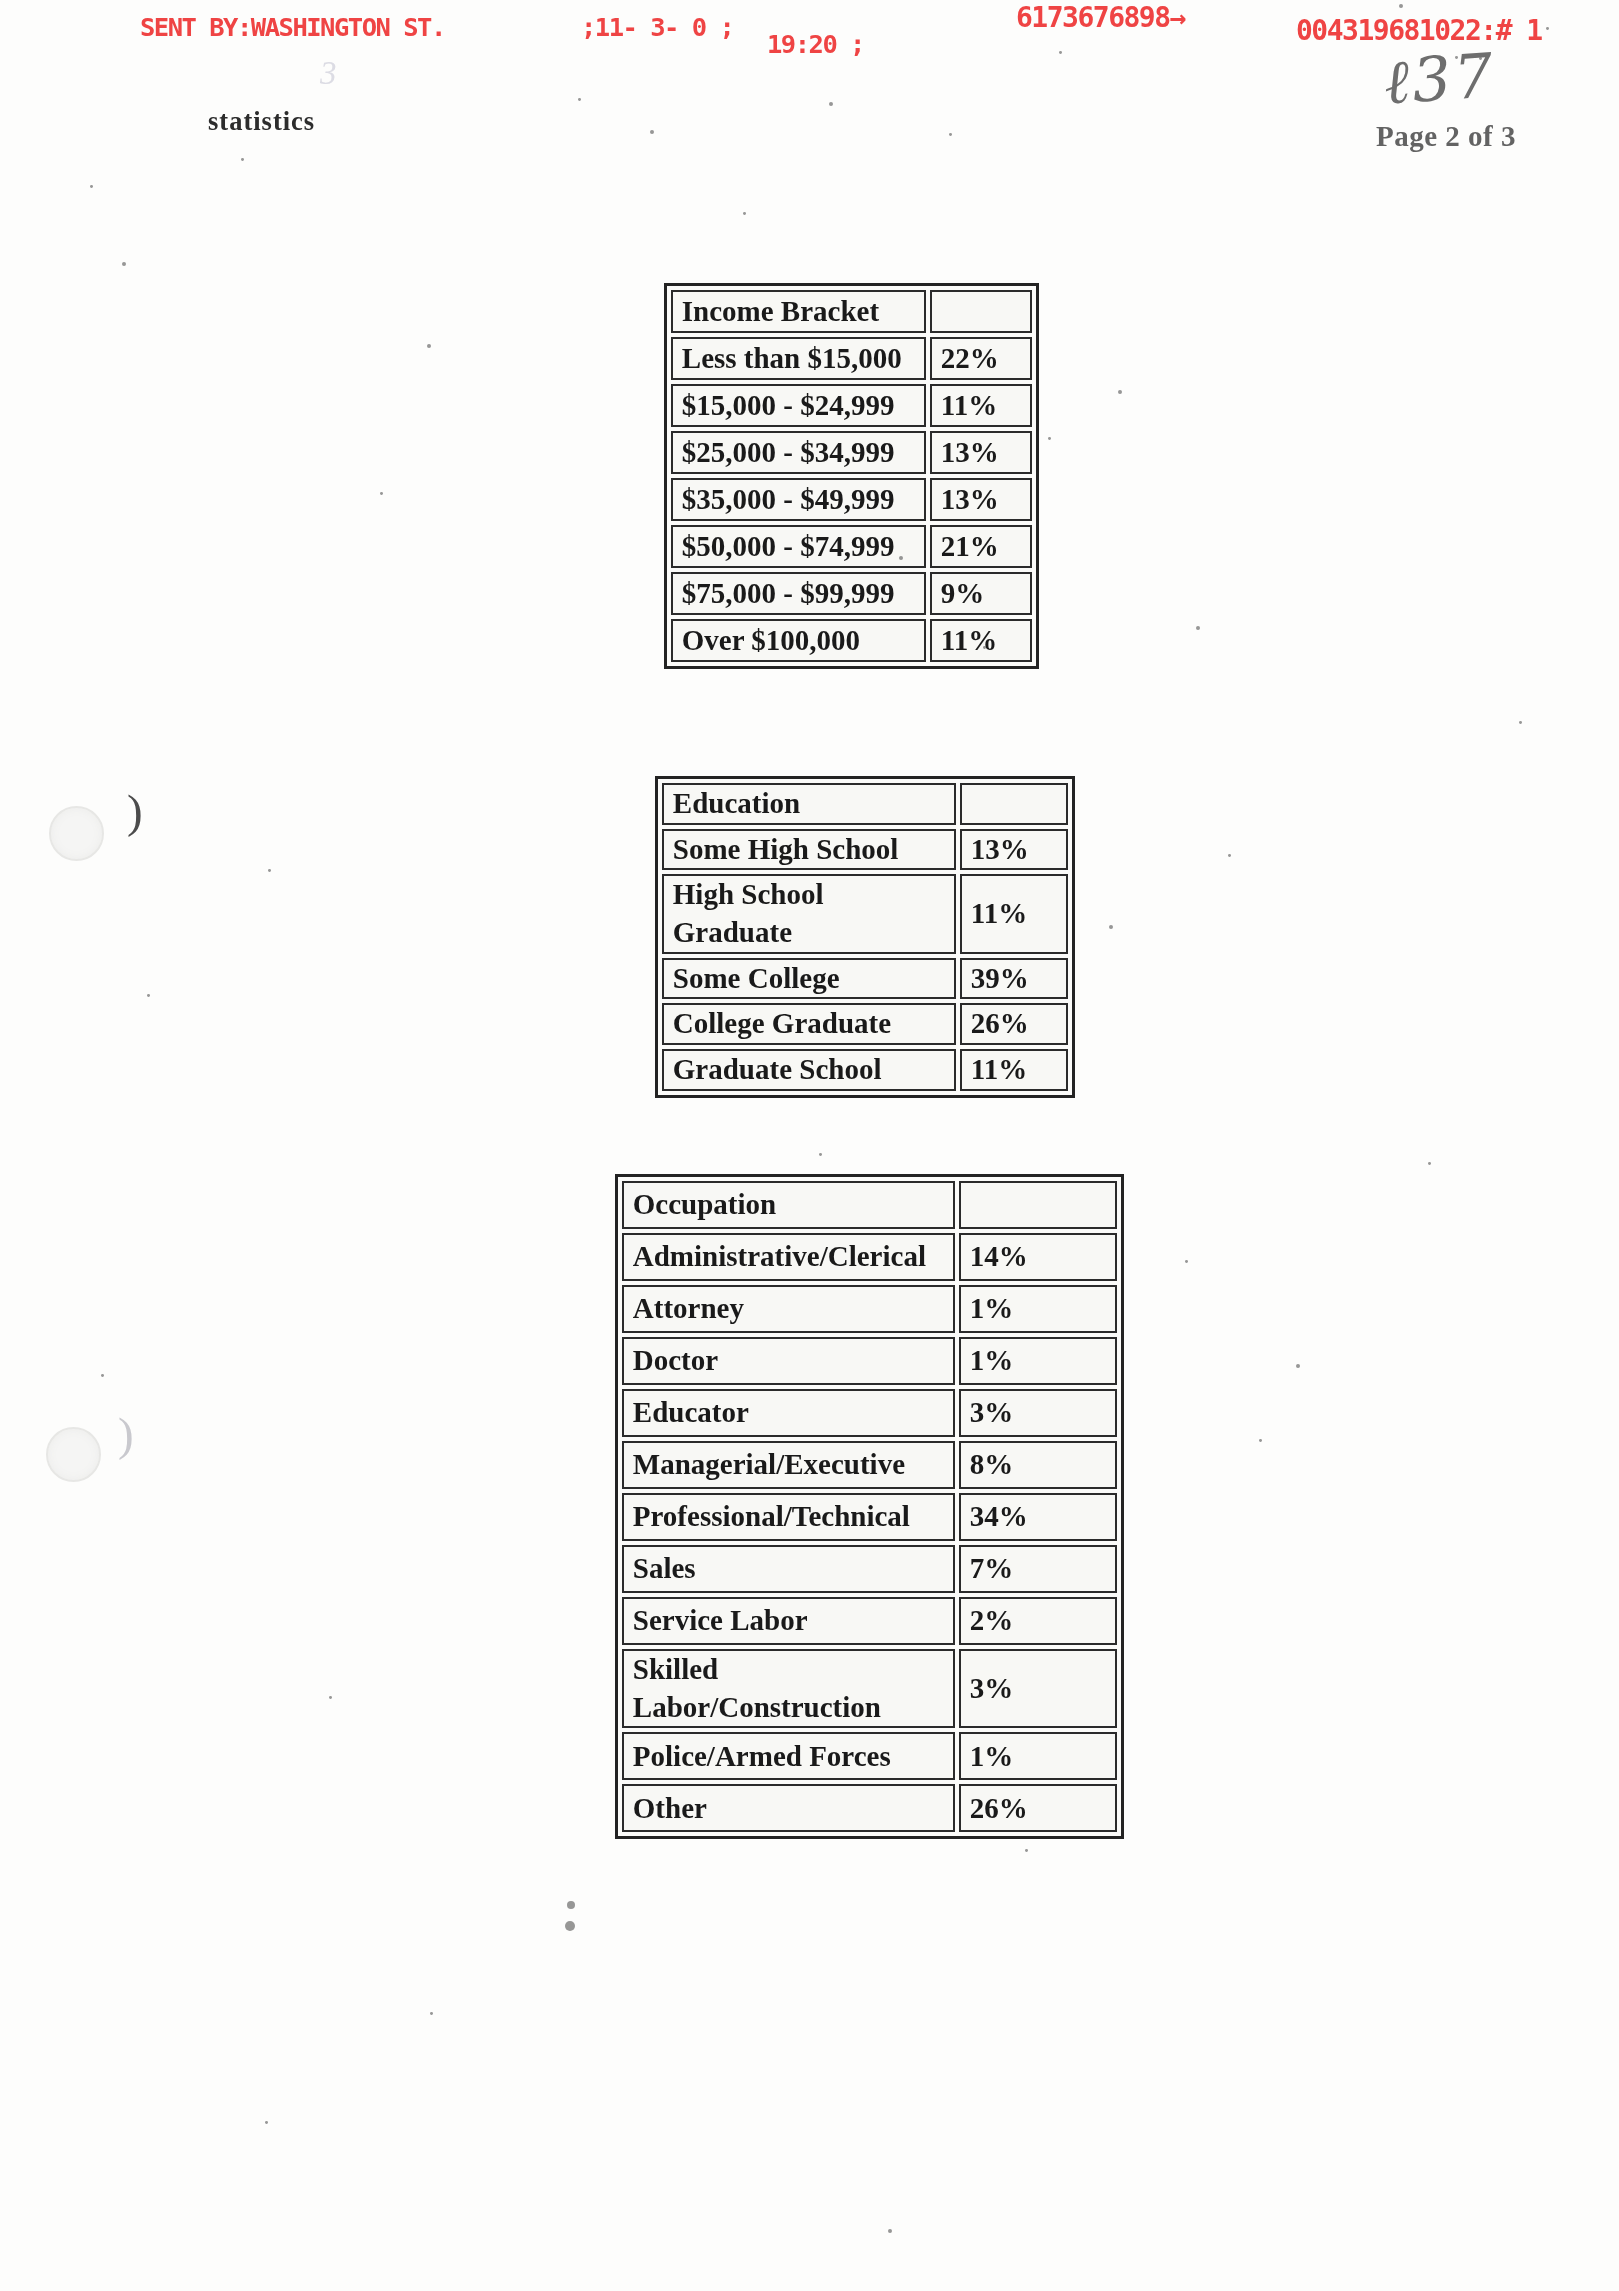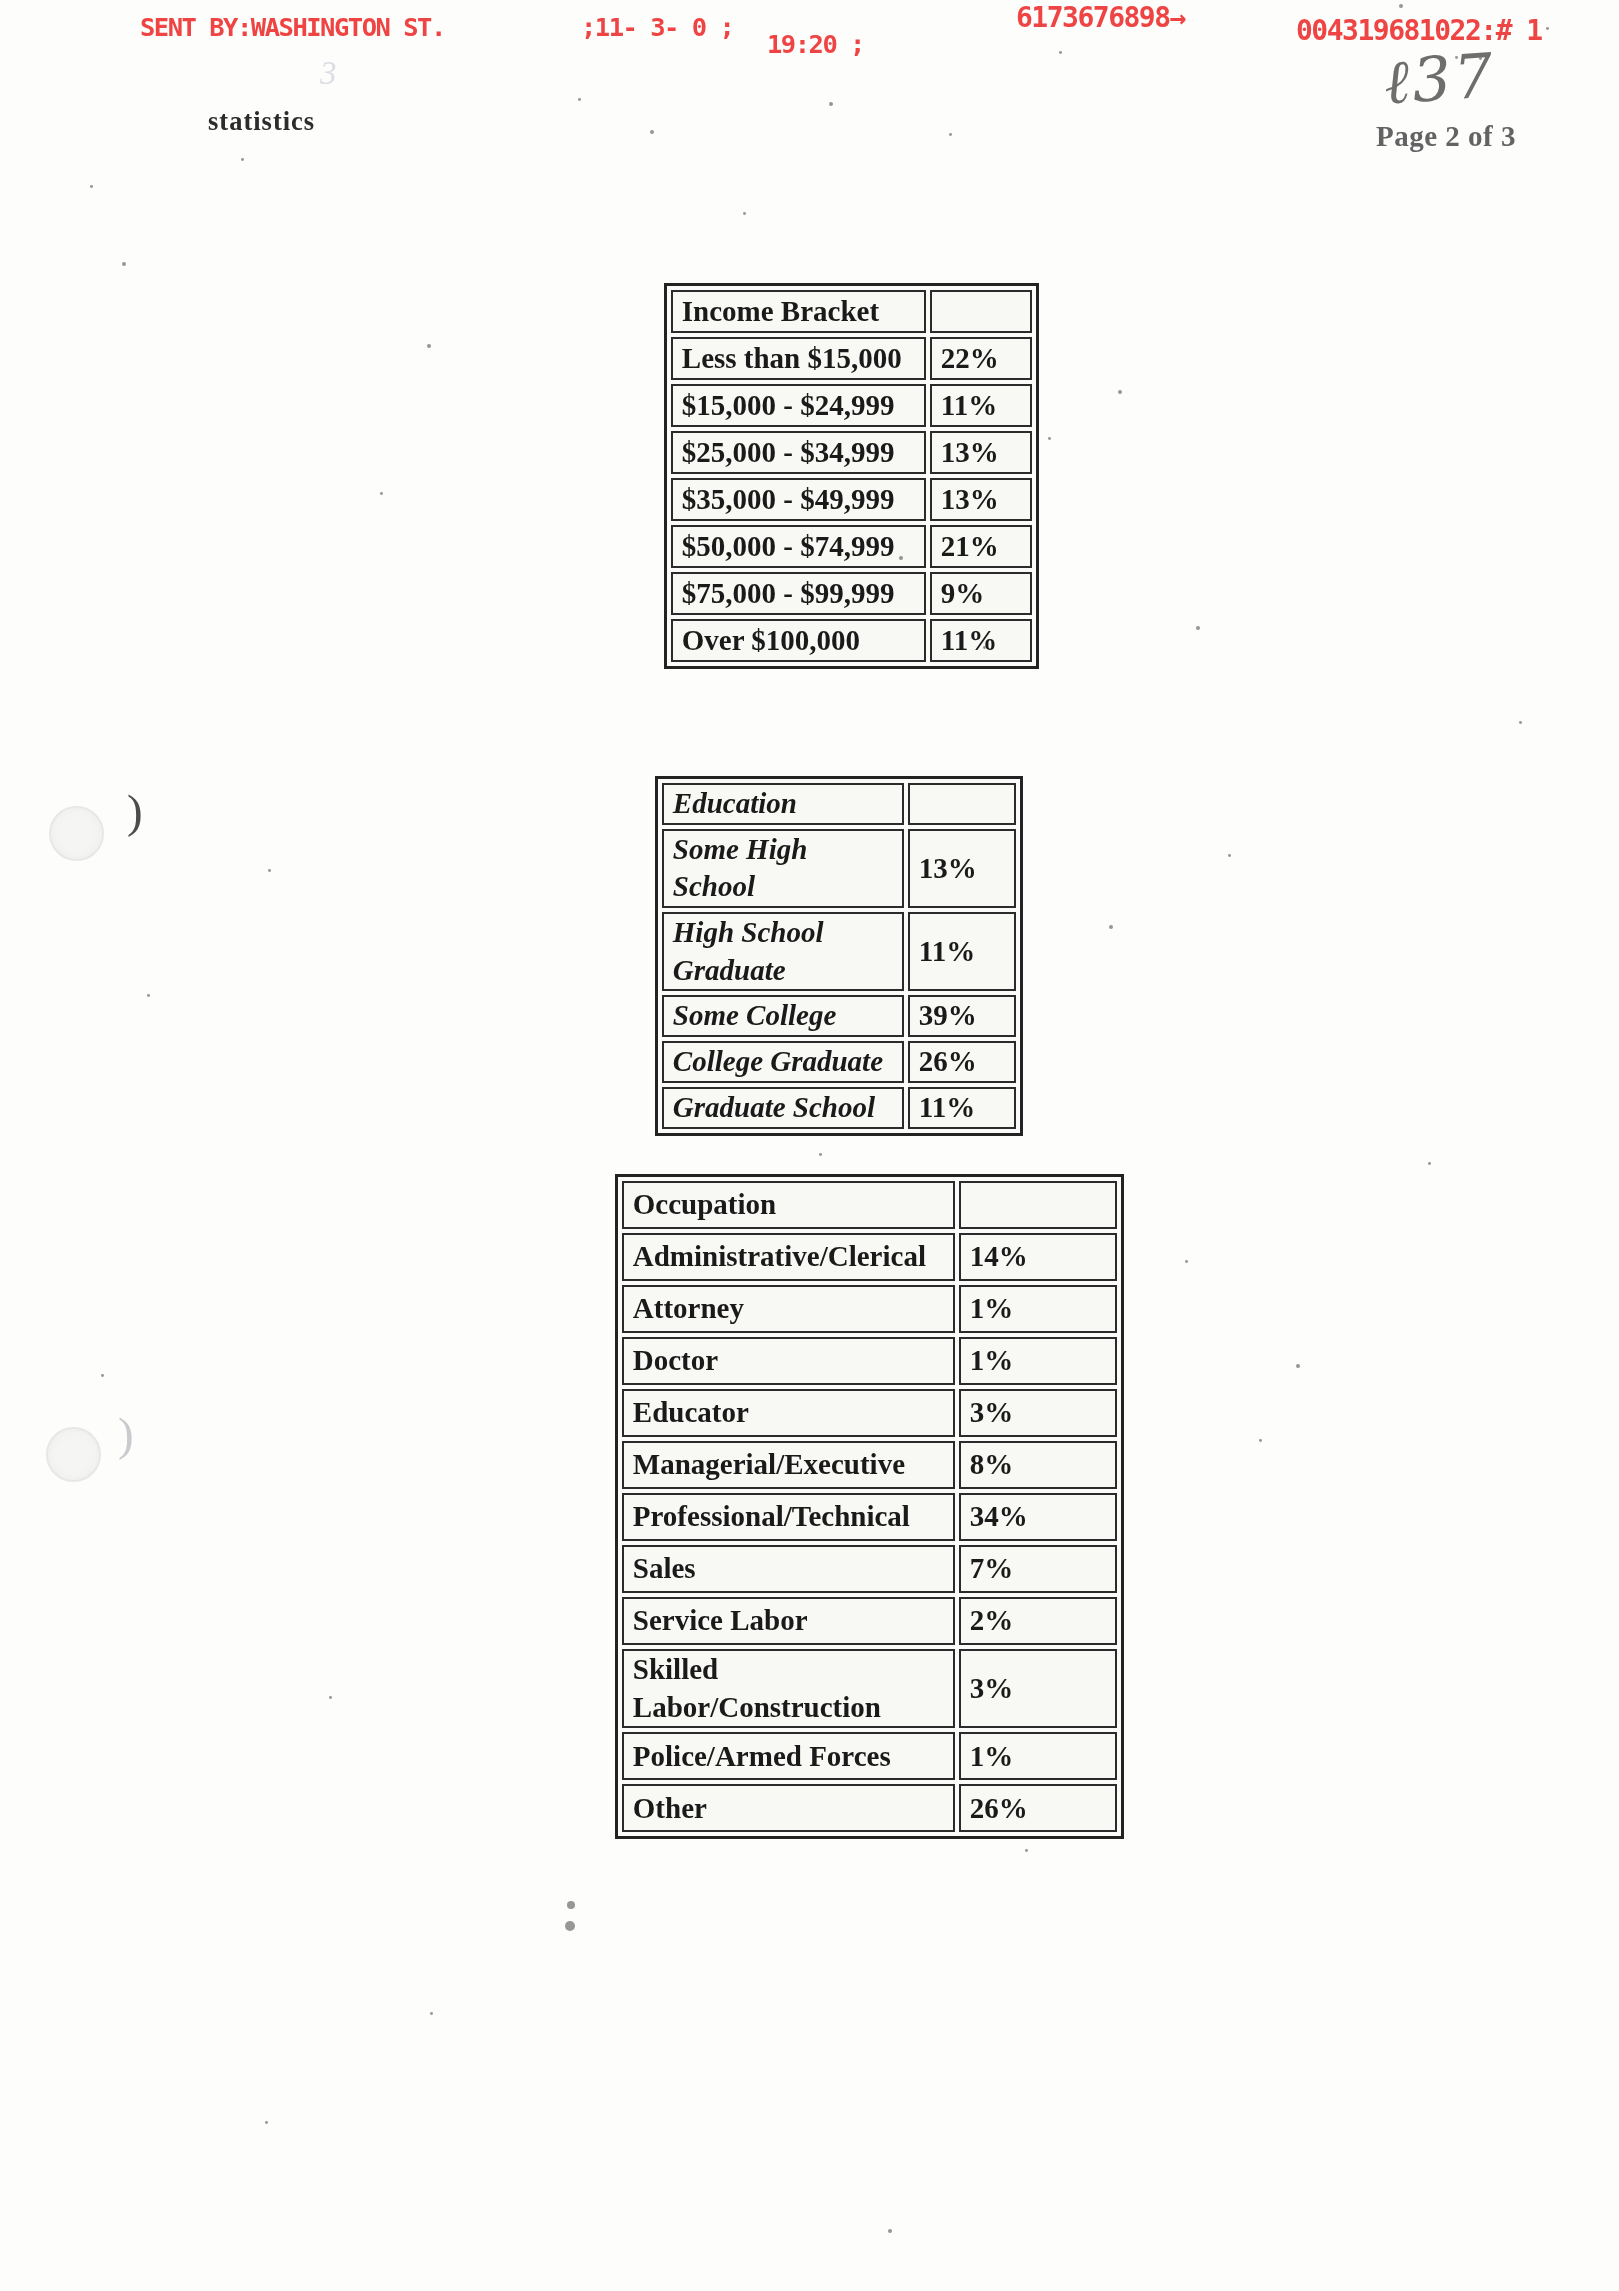--- a/index.html
+++ b/index.html
@@ -64,21 +64,21 @@
     border:2.9px solid #2b2b2b; background:#f8f8f5;
     font-weight:700; font-size:29px; color:#1a1a1a;
     padding:0 8.8px; box-sizing:border-box; vertical-align:middle;
     line-height:1.3; text-align:left;
   }
   #income-table { left:664px; top:283px; }
   #income-table .label-cell { width:255px; height:43px; }
   #income-table .value-cell { width:102px; }
 
   #education-table { left:655px; top:776px; }
-  #education-table .label-cell { width:242px; height:41px;font-style:italic; }
+  #education-table .label-cell { width:294px; height:41px; }
   #education-table .value-cell { width:108px; }
 
   #occupation-table { left:615px; top:1174px; }
   #occupation-table .label-cell { width:333px; height:48px; }
   #occupation-table .value-cell { width:158px; }
 
   .speck { position:absolute; background:#6f6f6f; border-radius:50%; opacity:0.72; }
 </style>
 </head>
 <body>

